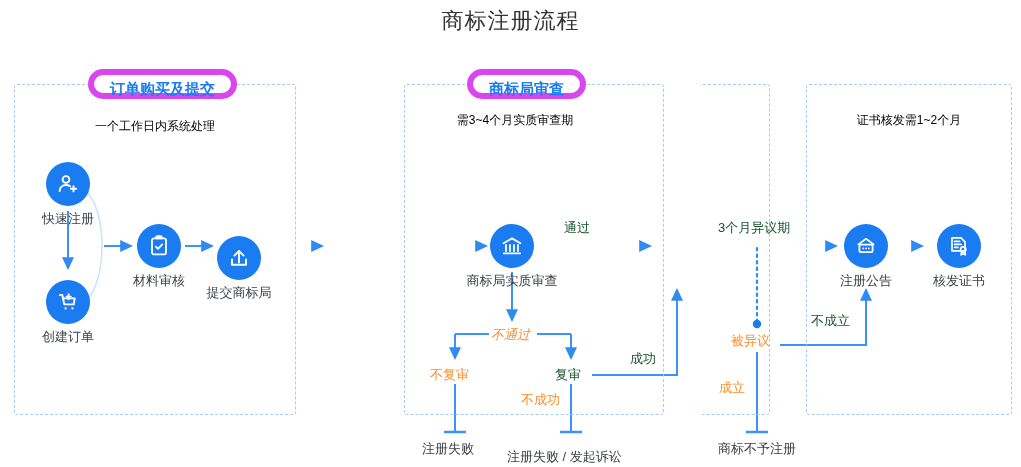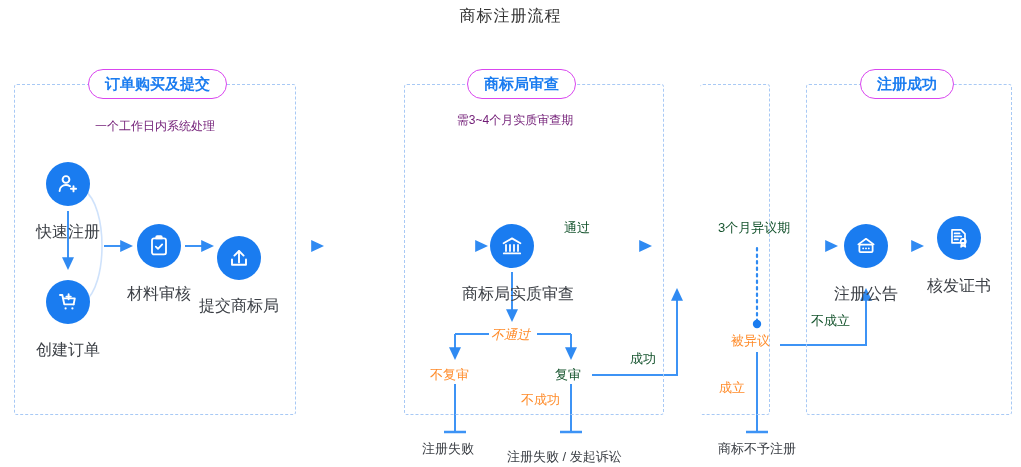--- a/index.html
+++ b/index.html
@@ -6,49 +6,49 @@
   body{
     font-family:"Liberation Sans","DejaVu Sans",sans-serif;
     width:1021px;height:467px;position:relative;overflow:hidden;
     color:#333;
   }
   #stage{position:absolute;left:0;top:0;width:1021px;height:467px;}
   svg#wires{position:absolute;left:0;top:0;width:1021px;height:467px;pointer-events:none;}
 
   .page-title{
     position:absolute;left:0;top:6px;width:1021px;text-align:center;
-    font-size:16px;color:#333;letter-spacing:1px;
+    font-size:22px;color:#333;letter-spacing:1px;
   }
 
   
   .phase-box{
     position:absolute;border:1px dashed #a8c9f5;border-radius:3px;
     box-sizing:border-box;background:transparent;
   }
   .phase-pill{
     position:absolute;height:30px;line-height:28px;
-    border:1px solid #d946ef;border-radius:16px;background:#fff;
+    border:6px solid #d946ef;border-radius:16px;background:#fff;
     color:#1a7cf0;font-weight:bold;font-size:15px;text-align:center;
     padding:0 16px;white-space:nowrap;box-sizing:border-box;
   }
   .phase-sub{
-    position:absolute;font-size:12px;color:#701a75;white-space:nowrap;
+    position:absolute;font-size:12px;color:#000000;white-space:nowrap;
     text-align:center;
   }
 
   
   .node{position:absolute;width:100px;text-align:center;}
   .node .circle{
     width:44px;height:44px;border-radius:50%;
     background:#1a7cf0;margin:0 auto;
     display:flex;align-items:center;justify-content:center;
   }
   .node .circle svg{display:block;}
   .node .caption{
-    margin-top:16px;font-size:16px;color:#3b3f45;white-space:nowrap;
+    margin-top:4px;font-size:13px;color:#3b3f45;white-space:nowrap;
   }
 
   
   .lbl{position:absolute;font-size:13px;white-space:nowrap;}
   .lbl.dark{color:#14532d;}
   .lbl.orange{color:#ff8c2b;}
   .lbl.term{color:#3b3f45;font-size:13px;}
 </style>
 </head>
 <body>
@@ -134,22 +134,22 @@
     <span>一个工作日内系统处理</span>
   </div>
 
   <div class="phase-pill" style="left:467px;top:69px;">
     <span>商标局审查</span>
   </div>
   <div class="phase-sub" style="left:404px;top:112px;width:222px;">
     <span>需3~4个月实质审查期</span>
   </div>
 
-  <div class="phase-pill" style="left:860px;top:69px;">
-    <span>注册成功</span>
+  <div class="phase-sub" style="left:806px;top:112px;width:206px;">
+    <span>证书核发需1~2个月</span>
   </div>
 
   <div class="node" style="left:18px;top:162px;">
     <div class="circle">
       <svg width="24" height="24" viewBox="0 0 24 24" fill="none" stroke="#fff" stroke-width="1.9" stroke-linecap="round" stroke-linejoin="round">
         <circle cx="10" cy="7.5" r="3.4"></circle>
         <path d="M3.6 19c0-3.6 2.9-6 6.4-6 1.6 0 3 .5 4.1 1.3"></path>
         <path d="M17.5 14.2v5.2M14.9 16.8h5.2"></path>
       </svg>
     </div>
@@ -210,21 +210,21 @@
         <path d="M4.4 10.4L12 4.8l7.6 5.6"></path>
         <rect x="5.4" y="10.6" width="13.2" height="7.6" rx="1.2"></rect>
         <circle cx="9.2" cy="14.4" r=".95" fill="#fff" stroke="none"></circle>
         <circle cx="12" cy="14.4" r=".95" fill="#fff" stroke="none"></circle>
         <circle cx="14.8" cy="14.4" r=".95" fill="#fff" stroke="none"></circle>
       </svg>
     </div>
     <div class="caption">注册公告</div>
   </div>
 
-  <div class="node" style="left:909px;top:216px;">
+  <div class="node" style="left:909px;top:224px;">
     <div class="circle">
       <svg width="24" height="24" viewBox="0 0 24 24" fill="none" stroke="#fff" stroke-width="1.7" stroke-linecap="round" stroke-linejoin="round">
         <path d="M5 3.8h9l4 4v9h-13z"></path>
         <path d="M7.6 7.4h5M7.6 10.4h6.6M7.6 13.4h3.4"></path>
         <circle cx="16.2" cy="15.4" r="2.6"></circle>
         <path d="M14.6 17.8l-.5 3 2.1-1.2 2.1 1.2-.5-3"></path>
       </svg>
     </div>
     <div class="caption">核发证书</div>
   </div>

